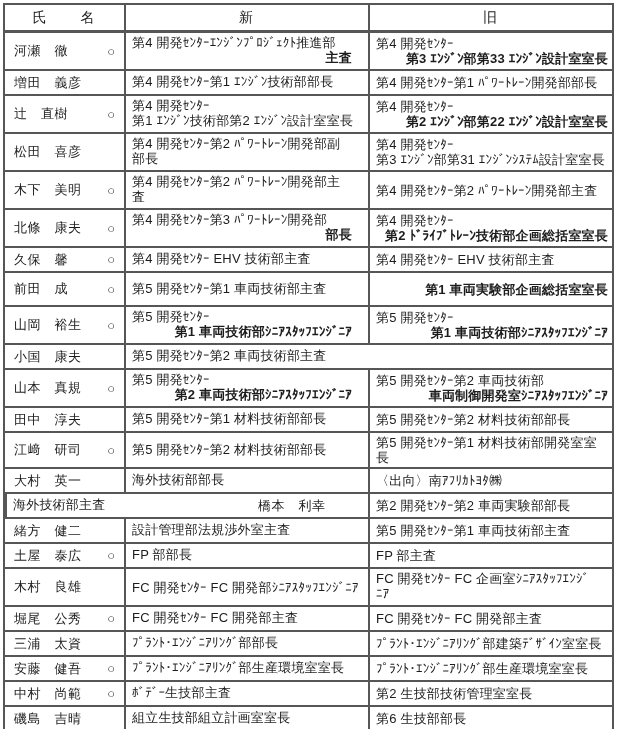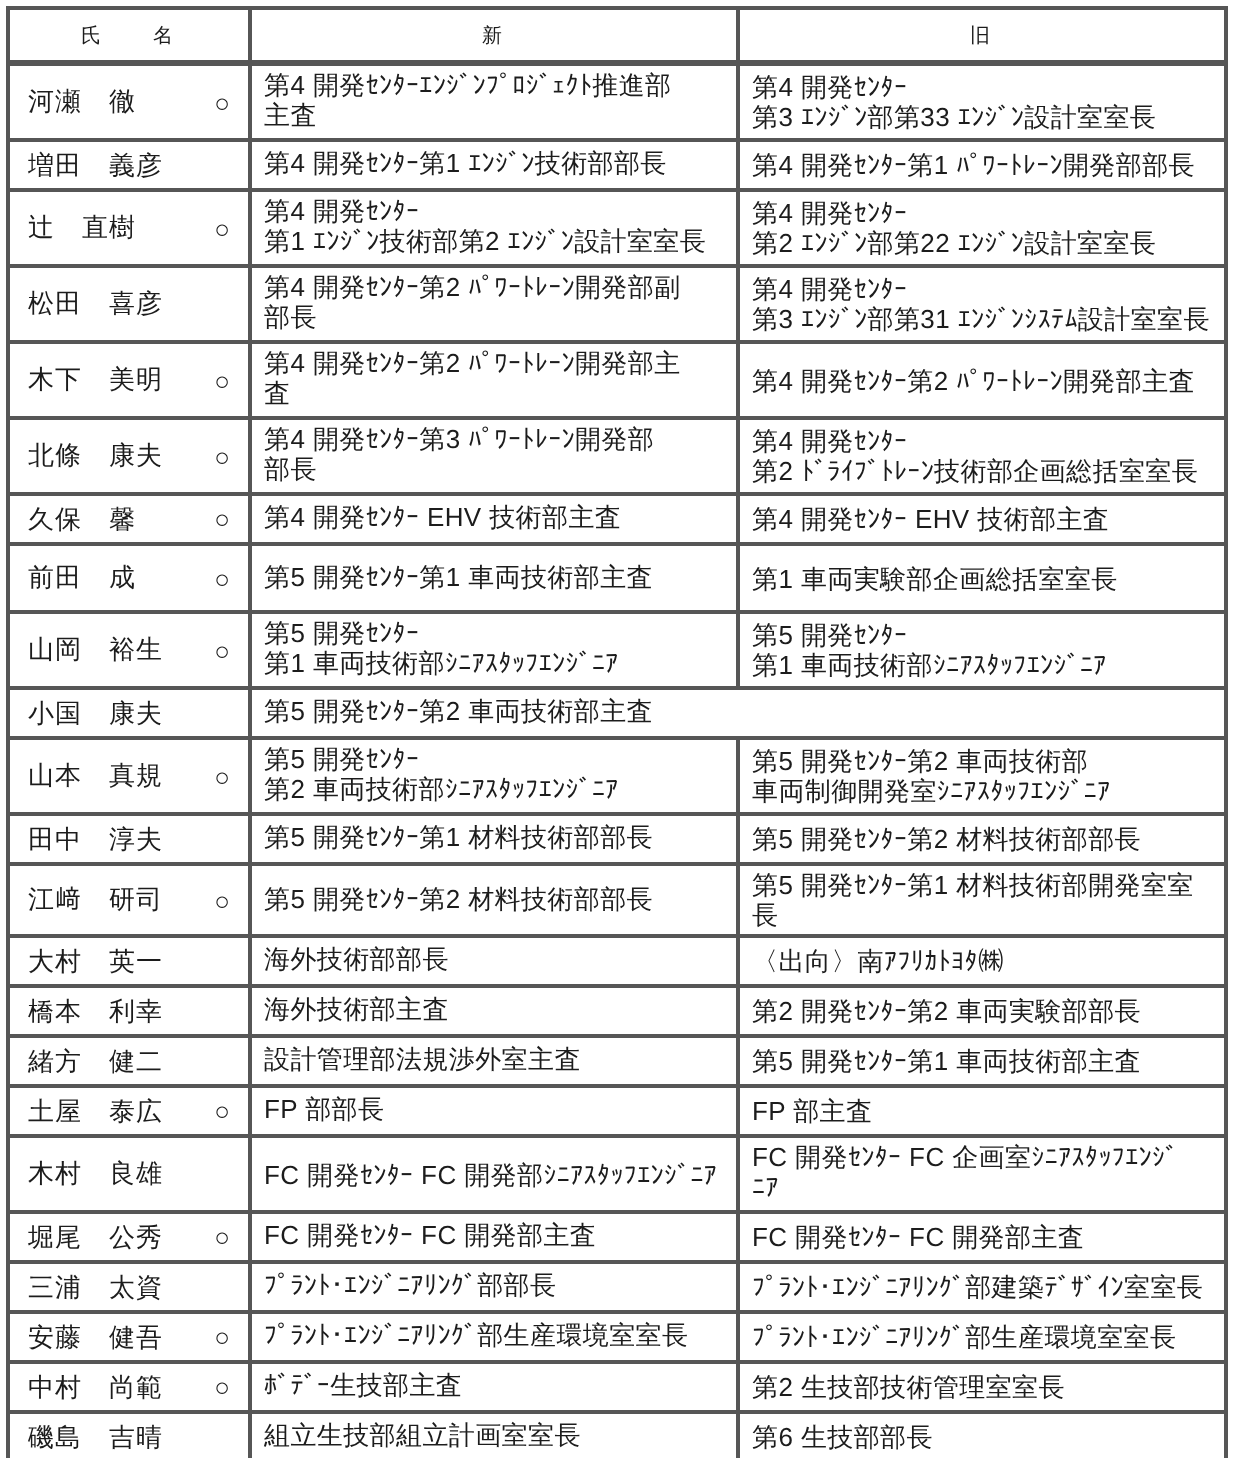--- a/index.html
+++ b/index.html
@@ -27,23 +27,23 @@
   .c-name{
     width:119px;
     flex-direction:row;
     align-items:center;
     justify-content:space-between;
     padding:2px 9px 2px 9px;
   }
   .c-new{width:244px;border-left:2px solid #565656;padding:2px 2px 4px 6px;}
   .c-old{flex:1;border-left:2px solid #565656;padding:2px 2px 2px 6px;}
   .hrow .cell{align-items:center;flex-direction:row;justify-content:center;padding:2px;}
-  .htxt{font-size:10px;letter-spacing:2px;}
+  .htxt{font-size:14px;letter-spacing:2px;}
   .line{font-size:13px;line-height:15px;letter-spacing:0.2px;}
-  .line.r{text-align:left;}
+  .line.r{text-align:right;font-weight:bold;}
   .c-new .line.r{padding-right:14px;}
   .c-old .line.r{padding-right:2px;}
   .nm{font-size:13px;letter-spacing:0.5px;white-space:nowrap;}
   .circle{font-size:13px;color:#1c1c1c;width:14px;text-align:right;}
 </style>
 </head>
 <body>
 
 <div class="table">
   <div class="row hrow">
@@ -244,27 +244,27 @@
     </div>
     <div class="cell c-new">
         <div class="line">海外技術部部長</div>
       </div>
     <div class="cell c-old">
         <div class="line">〈出向〉南ｱﾌﾘｶﾄﾖﾀ㈱</div>
       </div>
   </div>
 
   <div class="row">
+    <div class="cell c-new">
+        <div class="line">海外技術部主査</div>
+      </div>
     <div class="cell c-name">
       <span class="nm">橋本　利幸</span>
       <span class="circle"></span>
     </div>
-    <div class="cell c-new">
-        <div class="line">海外技術部主査</div>
-      </div>
     <div class="cell c-old">
         <div class="line">第2 開発ｾﾝﾀｰ第2 車両実験部部長</div>
       </div>
   </div>
 
   <div class="row">
     <div class="cell c-name">
       <span class="nm">緒方　健二</span>
       <span class="circle"></span>
     </div>

